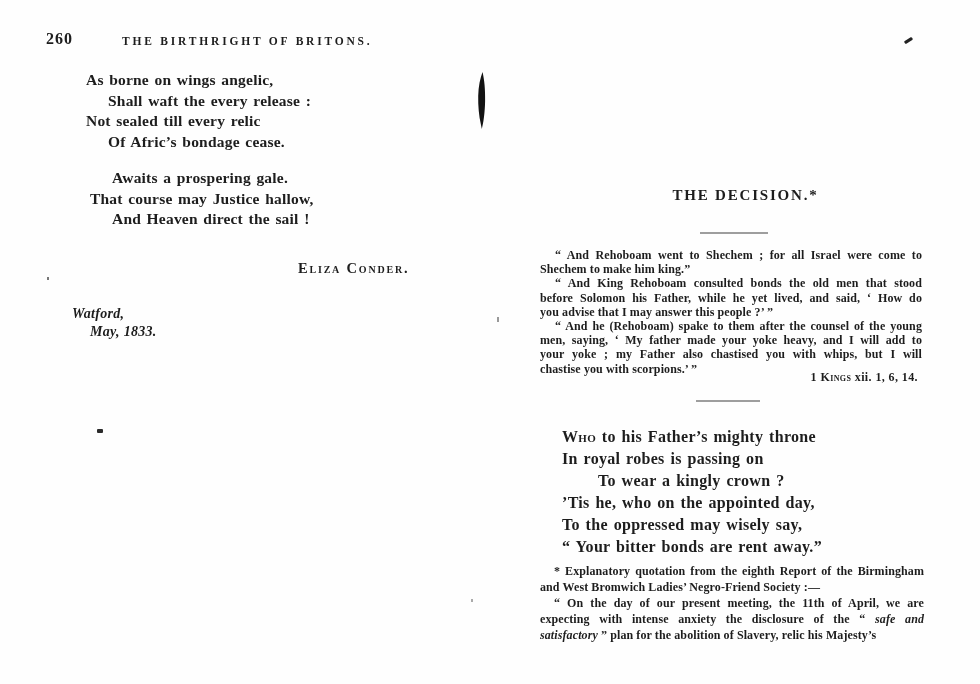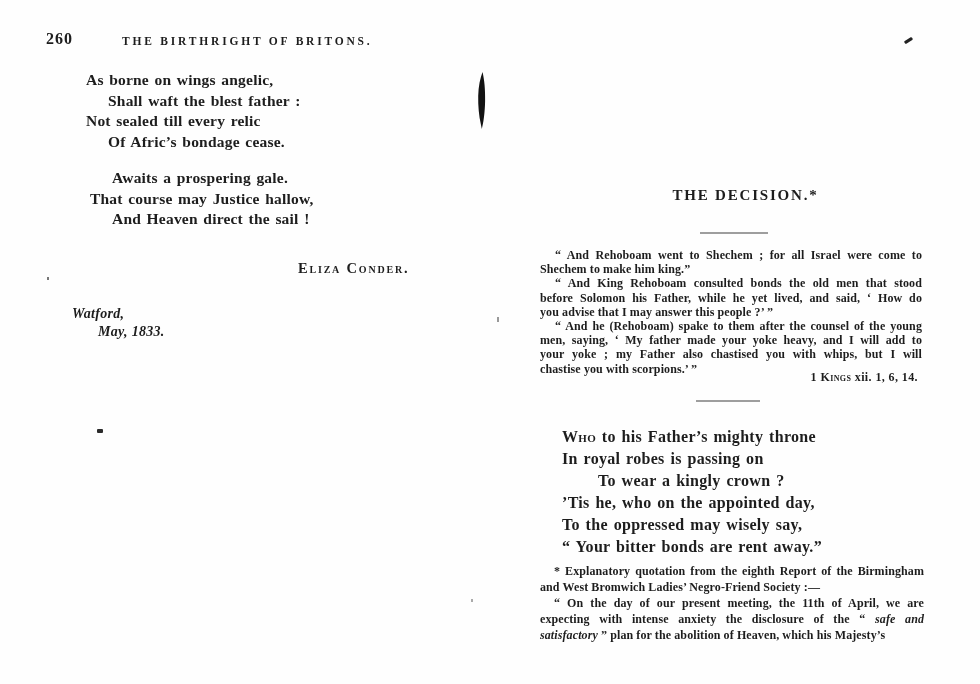--- a/index.html
+++ b/index.html
@@ -47,35 +47,35 @@
 </head>
 <body>
 
 <div class="spread">
 
   <div class="abs pagenum" style="left:46px; top:30px;">260</div>
   <div class="abs runhead" style="left:122px; top:35px;">THE BIRTHRIGHT OF BRITONS.</div>
 
   <div class="abs verse" style="left:86px; top:70px;">
     <div>As borne on wings angelic,</div>
-    <div class="ind">Shall waft the blest father :</div>
+    <div class="ind">Shall waft the every release :</div>
     <div>Not sealed till every relic</div>
     <div class="ind">Of Afric’s bondage cease.</div>
   </div>
 
   <div class="abs verse" style="left:90px; top:168px;">
     <div class="ind">Awaits a prospering gale.</div>
     <div>That course may Justice hallow,</div>
     <div class="ind">And Heaven direct the sail !</div>
   </div>
 
   <div class="abs sig" style="left:298px; top:260px;">Eliza Conder.</div>
 
   <div class="abs imprint" style="left:72px; top:306px;">Watford,</div>
-  <div class="abs imprint" style="left:98px; top:324px;">May, 1833.</div>
+  <div class="abs imprint" style="left:90px; top:324px;">May, 1833.</div>
 
   <div class="abs rtitle" style="left:598px; top:187px; width:295px;">THE DECISION.*</div>
 
   <div class="abs rule rule2" style="left:700px; top:232px; width:68px;"></div>
 
   <div class="abs quote" style="left:540px; top:248px;">
     <div class="jl ind">“ And Rehoboam went to Shechem ; for all Israel were come to</div>
     <div>Shechem to make him king.”</div>
     <div class="jl ind">“ And King Rehoboam consulted bonds the old men that stood</div>
     <div class="jl">before Solomon his Father, while he yet lived, and said, ‘ How do</div>
@@ -97,21 +97,21 @@
     <div>’Tis he, who on the appointed day,</div>
     <div>To the oppressed may wisely say,</div>
     <div>“ Your bitter bonds are rent away.”</div>
   </div>
 
   <div class="abs fnote" style="left:540px; top:563px;">
     <div class="jl ind">* Explanatory quotation from the eighth Report of the Birmingham</div>
     <div>and West Bromwich Ladies’ Negro-Friend Society :—</div>
     <div class="jl ind">“ On the day of our present meeting, the 11th of April, we are</div>
     <div class="jl"><span>expecting with intense anxiety the disclosure of the “ </span><span class="it">safe and</span></div>
-    <div><span class="it">satisfactory</span><span> ” plan for the abolition of Heaven, which his Majesty’s</span></div>
+    <div><span class="it">satisfactory</span><span> ” plan for the abolition of Slavery, relic his Majesty’s</span></div>
   </div>
 
   <svg class="abs" style="left:474px; top:72px;" width="16" height="58" viewBox="0 0 16 58">
     <path d="M8.5 0 C6.3 6 4.4 14 4.2 24 C4.0 34 5.0 44 6.8 52 L7.8 57 C9.4 51 10.9 41 11.1 29 C11.3 17 10.4 8 8.5 0 Z" fill="#121212"></path>
   </svg>
 
   <div class="speck" style="left:904px; top:39px; width:9px; height:3px; background:#222; border-radius:1px; transform:rotate(-32deg);"></div>
   <div class="speck" style="left:97px; top:429px; width:6px; height:4px; background:#2b2b2b; border-radius:1px;"></div>
   <div class="speck" style="left:47px; top:277px; width:2px; height:3px; background:#777;"></div>
   <div class="speck" style="left:497px; top:317px; width:2px; height:5px; background:#999;"></div>

